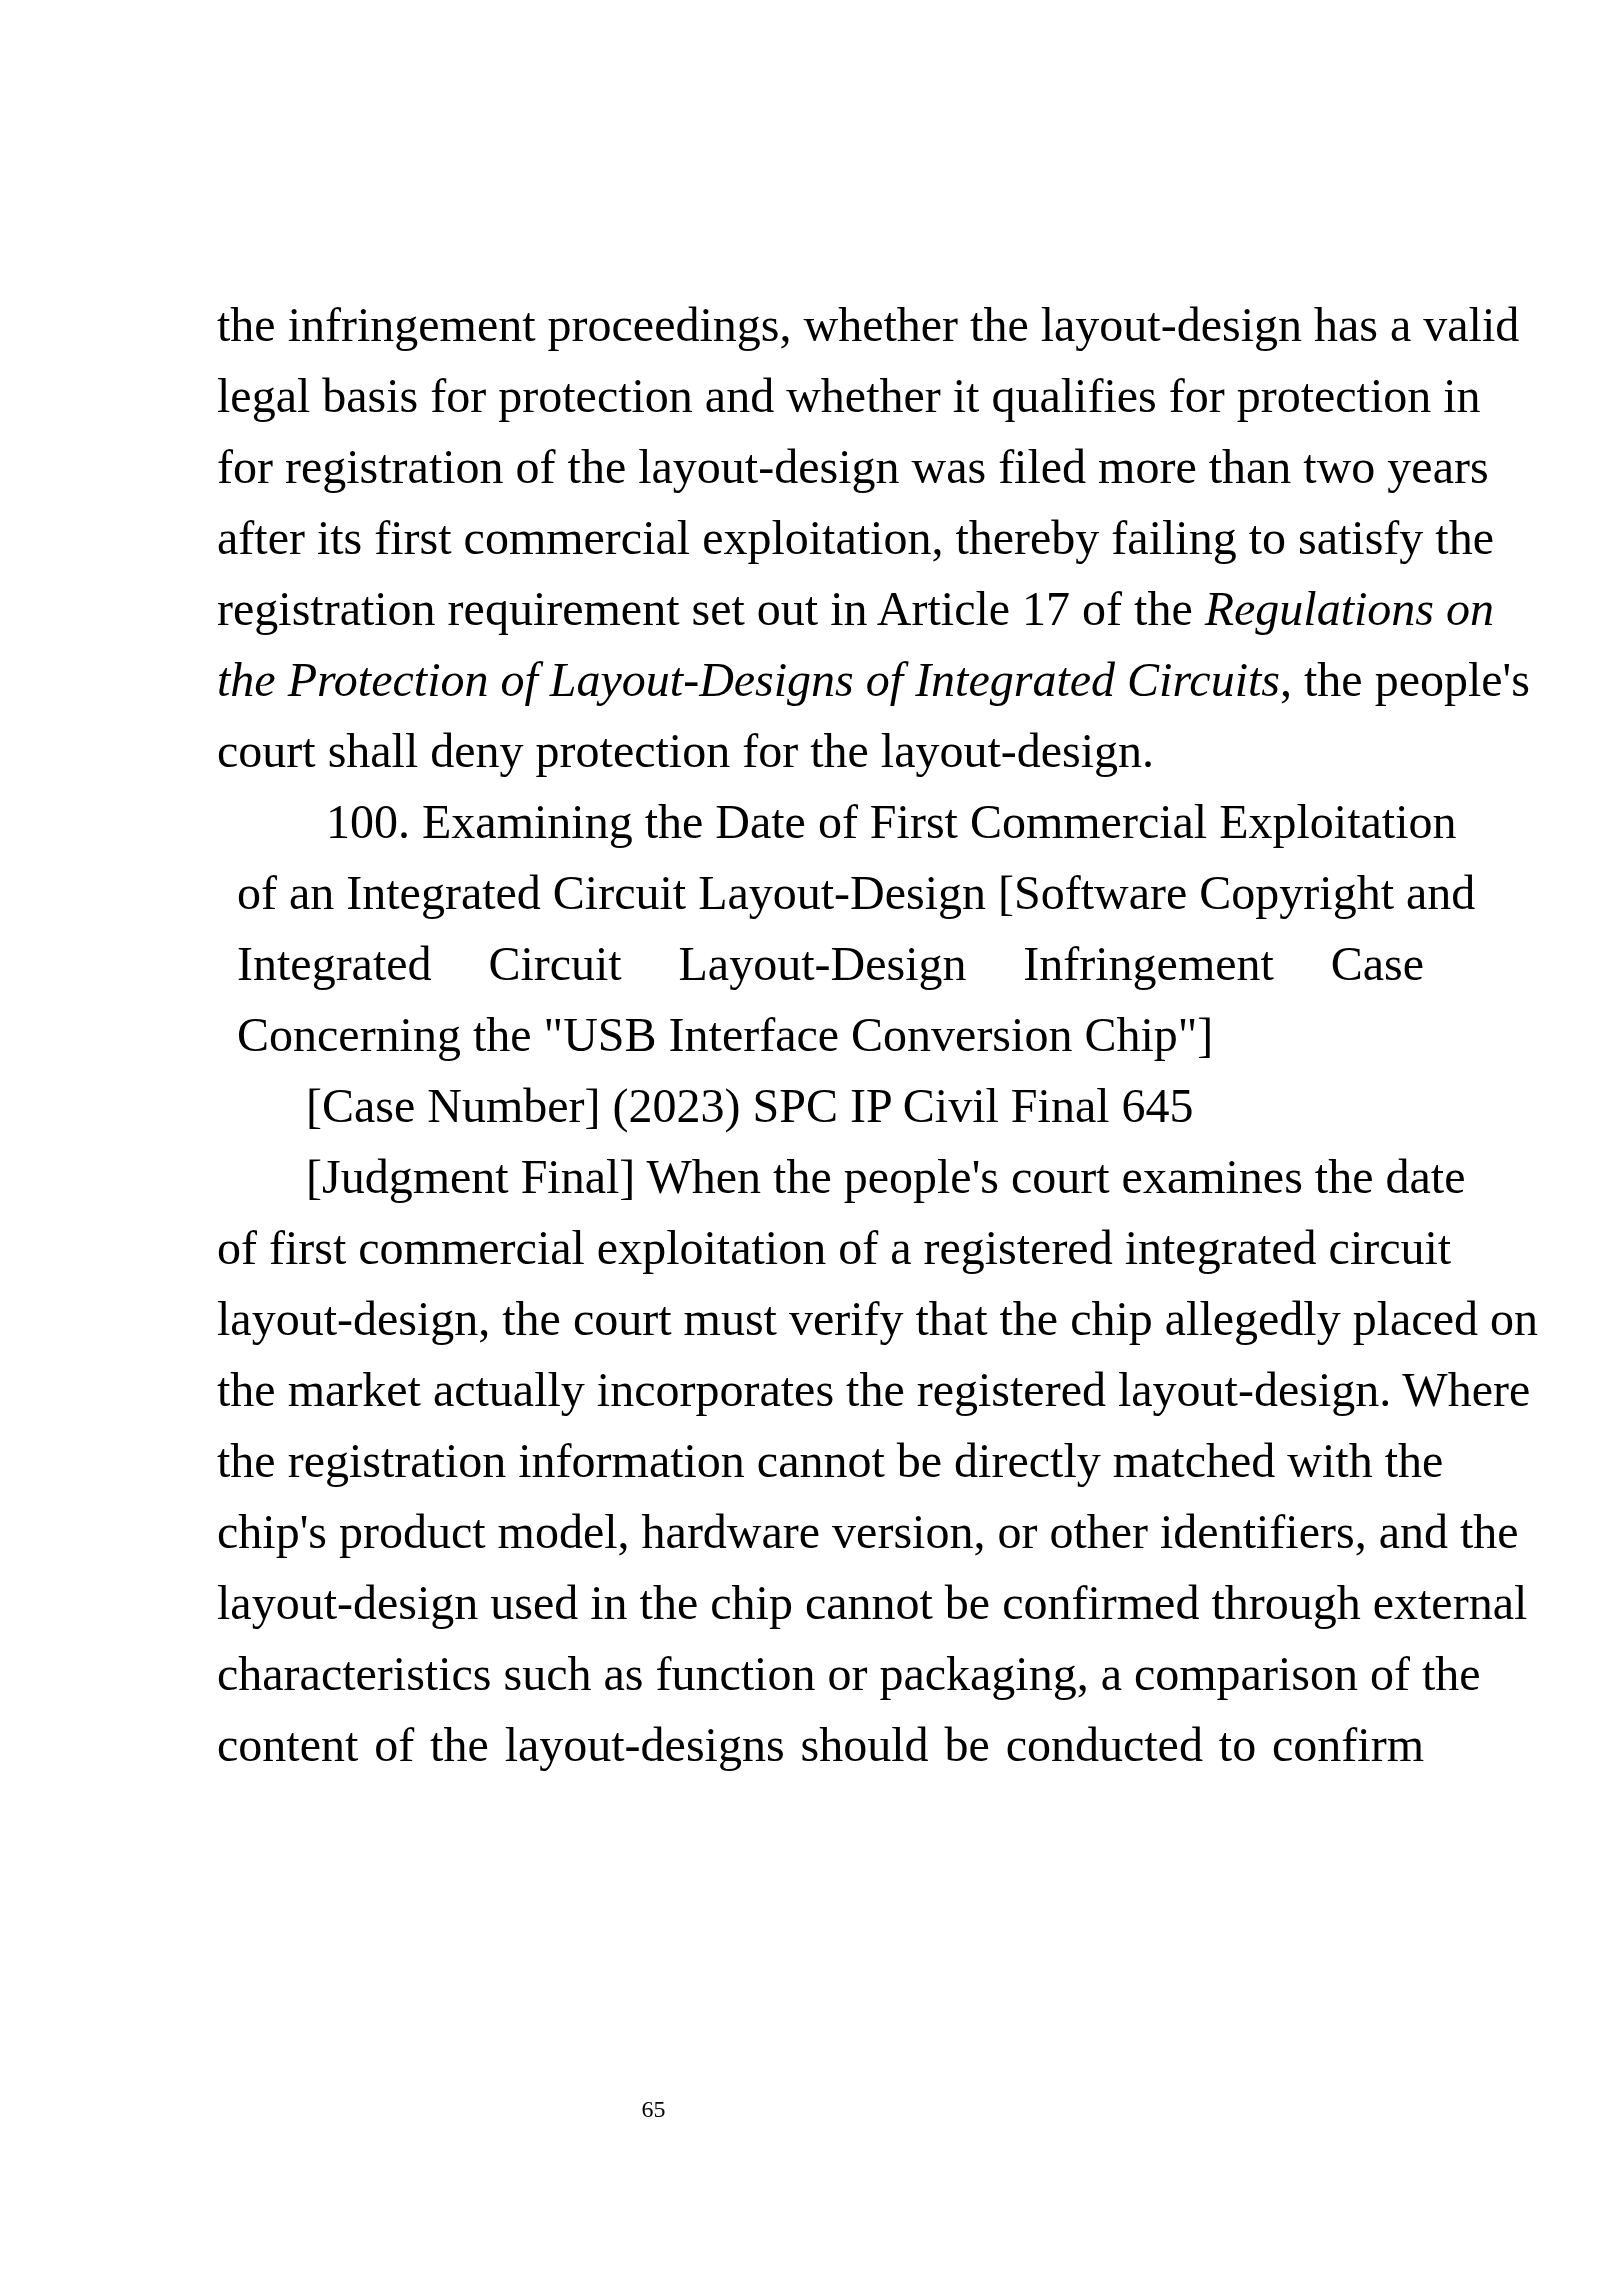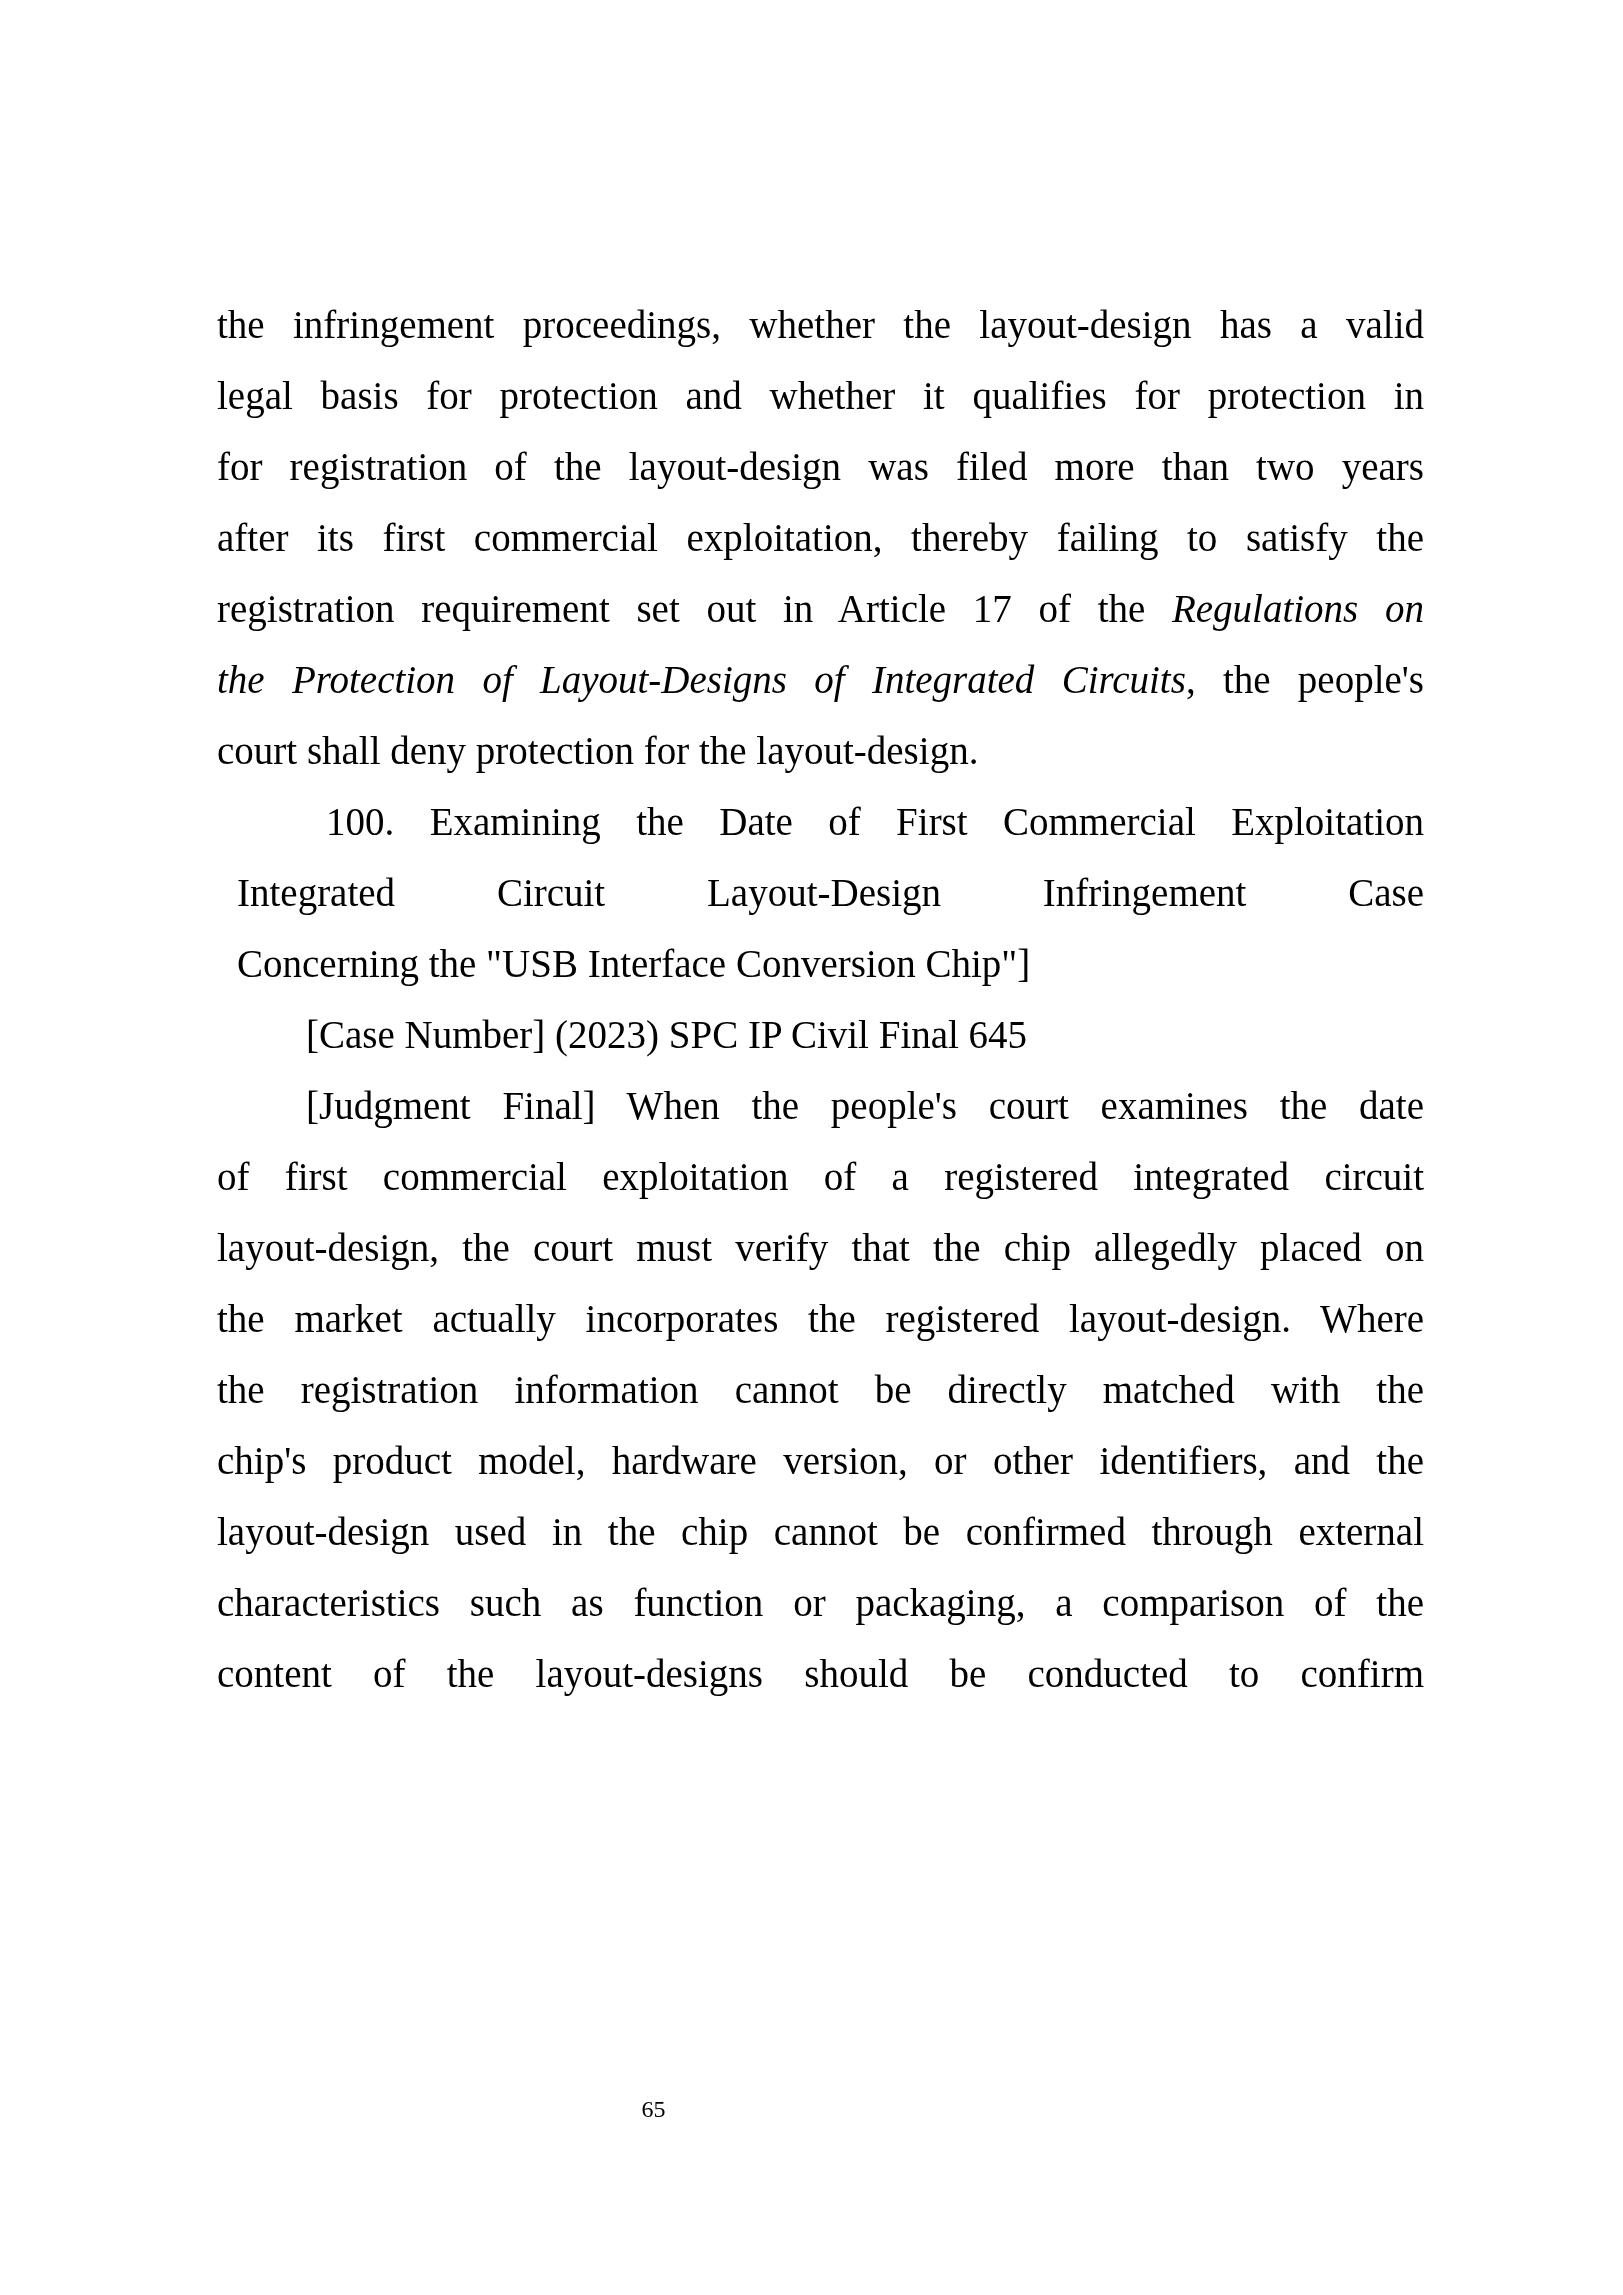--- a/index.html
+++ b/index.html
@@ -13,21 +13,21 @@
       position: relative;
       overflow: hidden;
       font-family: "Liberation Serif", serif;
       color: #000000;
     }
     .page-body {
       position: absolute;
       left: 217px;
       top: 289px;
       width: 1207px;
-      font-size: 39px;
+      font-size: 48px;
       line-height: 71px;
       text-align: justify;
       text-justify: inter-word;
     }
     .para {
       margin: 0;
       padding: 0;
     }
     .heading {
       font-weight: normal;
@@ -69,20 +69,21 @@
     <span class="line">legal basis for protection and whether it qualifies for protection in</span>
     <span class="line">for registration of the layout-design was filed more than two years</span>
     <span class="line">after its first commercial exploitation, thereby failing to satisfy the</span>
     <span class="line"><span>registration requirement set out in Article 17 of the </span><em>Regulations on</em></span>
     <span class="line"><em>the Protection of Layout-Designs of Integrated Circuits</em><span>, the people's</span></span>
     <span class="line last">court shall deny protection for the layout-design.</span>
   </div>
 
   <div class="para heading">
     <span class="line first-indent">100. Examining the Date of First Commercial Exploitation</span>
+    <span class="line">of an Integrated Circuit Layout-Design [Software Copyright and</span>
     <span class="line">Integrated Circuit Layout-Design Infringement Case</span>
     <span class="line last">Concerning the "USB Interface Conversion Chip"]</span>
   </div>
 
   <div class="para">
     <span class="line last first-indent">[Case Number] (2023) SPC IP Civil Final 645</span>
   </div>
 
   <div class="para">
     <span class="line first-indent">[Judgment Final] When the people's court examines the date</span>

